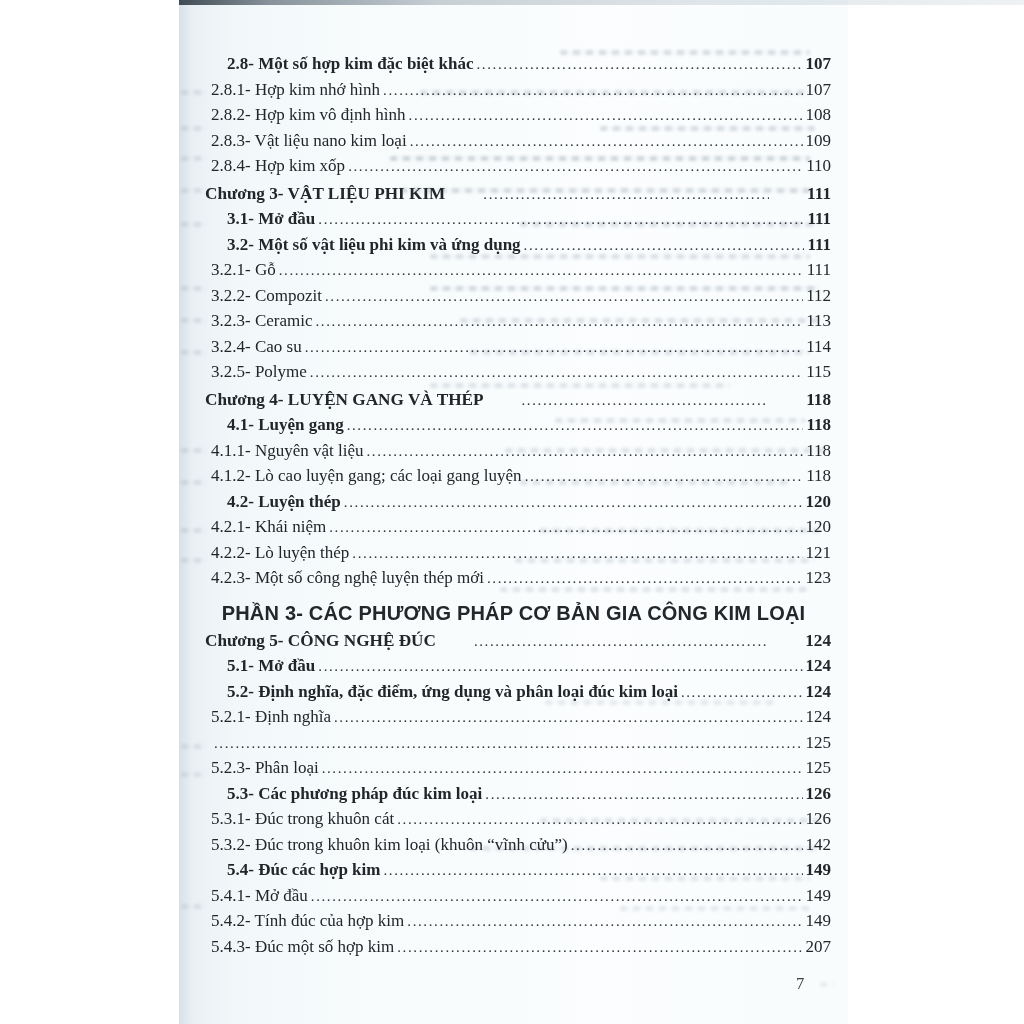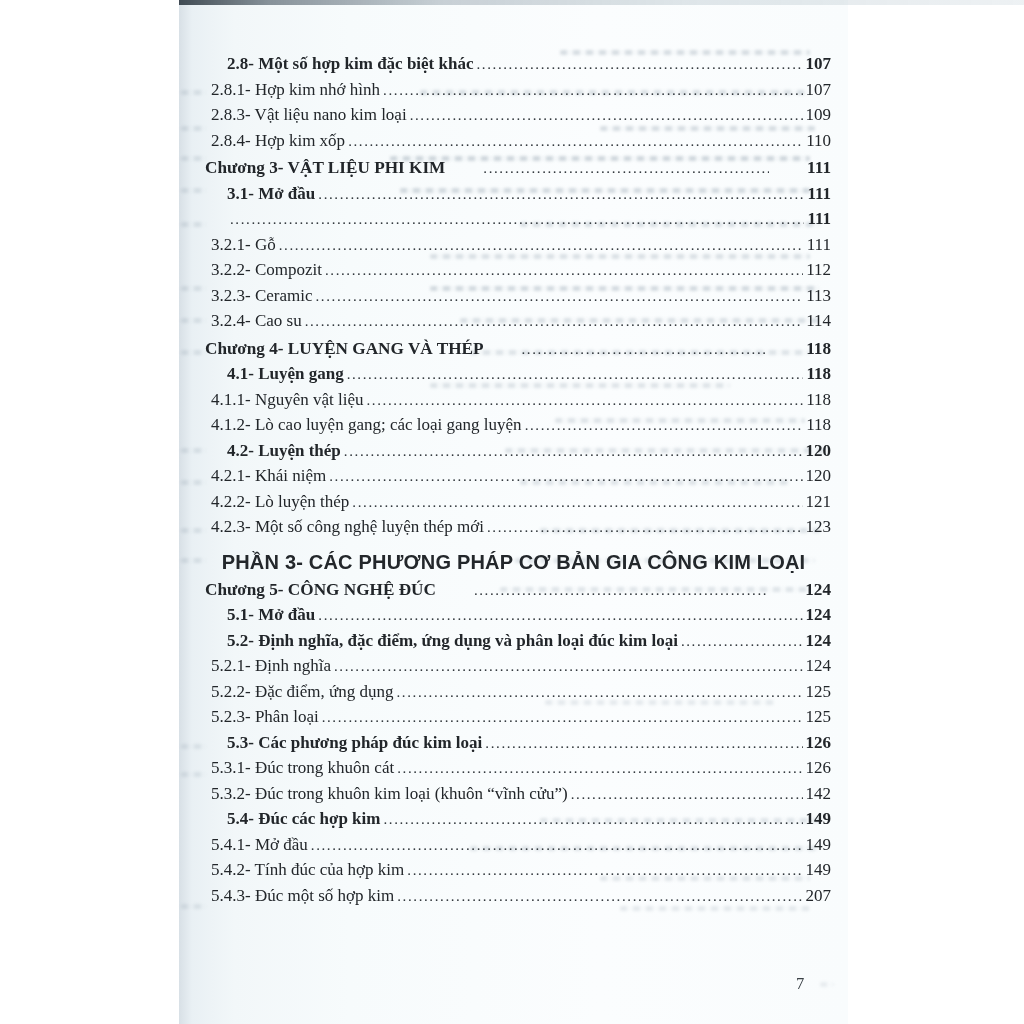--- a/index.html
+++ b/index.html
@@ -111,40 +111,46 @@
     <span class="label">2.8- Một số hợp kim đặc biệt khác</span>
     <span class="dots"></span>
     <span class="num">107</span>
   </div>
     <div class="row lvl2">
     <span class="label">2.8.1- Hợp kim nhớ hình</span>
     <span class="dots"></span>
     <span class="num">107</span>
   </div>
     <div class="row lvl2">
+    <span class="label">2.8.2- Hợp kim vô định hình</span>
+    <span class="dots"></span>
+    <span class="num">108</span>
+  </div>
+    <div class="row lvl2">
     <span class="label">2.8.3- Vật liệu nano kim loại</span>
     <span class="dots"></span>
     <span class="num">109</span>
   </div>
     <div class="row lvl2">
     <span class="label">2.8.4- Hợp kim xốp</span>
     <span class="dots"></span>
     <span class="num">110</span>
   </div>
     <div class="row lvl0">
     <span class="label">Chương 3- VẬT LIỆU PHI KIM</span>
     <span class="dots"></span>
     <span class="num">111</span>
   </div>
     <div class="row lvl1">
     <span class="label">3.1- Mở đầu</span>
     <span class="dots"></span>
     <span class="num">111</span>
   </div>
     <div class="row lvl1">
+    <span class="label">3.2- Một số vật liệu phi kim và ứng dụng</span>
     <span class="dots"></span>
     <span class="num">111</span>
   </div>
     <div class="row lvl2">
     <span class="label">3.2.1- Gỗ</span>
     <span class="dots"></span>
     <span class="num">111</span>
   </div>
     <div class="row lvl2">
     <span class="label">3.2.2- Compozit</span>
@@ -153,20 +159,25 @@
   </div>
     <div class="row lvl2">
     <span class="label">3.2.3- Ceramic</span>
     <span class="dots"></span>
     <span class="num">113</span>
   </div>
     <div class="row lvl2">
     <span class="label">3.2.4- Cao su</span>
     <span class="dots"></span>
     <span class="num">114</span>
+  </div>
+    <div class="row lvl2">
+    <span class="label">3.2.5- Polyme</span>
+    <span class="dots"></span>
+    <span class="num">115</span>
   </div>
     <div class="row lvl0">
     <span class="label">Chương 4- LUYỆN GANG VÀ THÉP</span>
     <span class="dots"></span>
     <span class="num">118</span>
   </div>
     <div class="row lvl1">
     <span class="label">4.1- Luyện gang</span>
     <span class="dots"></span>
     <span class="num">118</span>
@@ -216,21 +227,20 @@
     <span class="label">5.2- Định nghĩa, đặc điểm, ứng dụng và phân loại đúc kim loại</span>
     <span class="dots"></span>
     <span class="num">124</span>
   </div>
     <div class="row lvl2">
     <span class="label">5.2.1- Định nghĩa</span>
     <span class="dots"></span>
     <span class="num">124</span>
   </div>
     <div class="row lvl2">
-    <span class="label">5.2.2- Đặc điểm, ứng dụng</span>
     <span class="dots"></span>
     <span class="num">125</span>
   </div>
     <div class="row lvl2">
     <span class="label">5.2.3- Phân loại</span>
     <span class="dots"></span>
     <span class="num">125</span>
   </div>
     <div class="row lvl1">
     <span class="label">5.3- Các phương pháp đúc kim loại</span>

